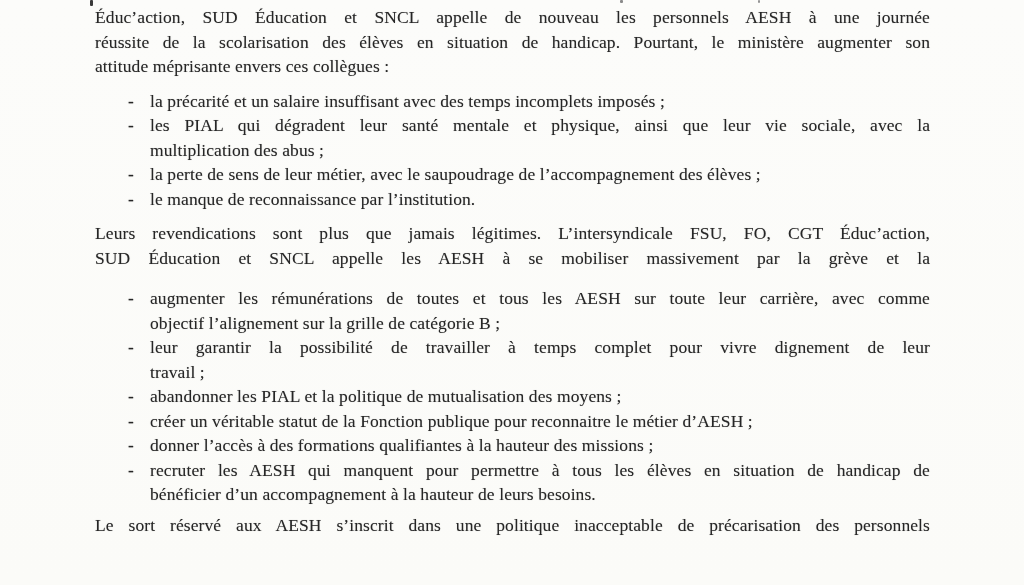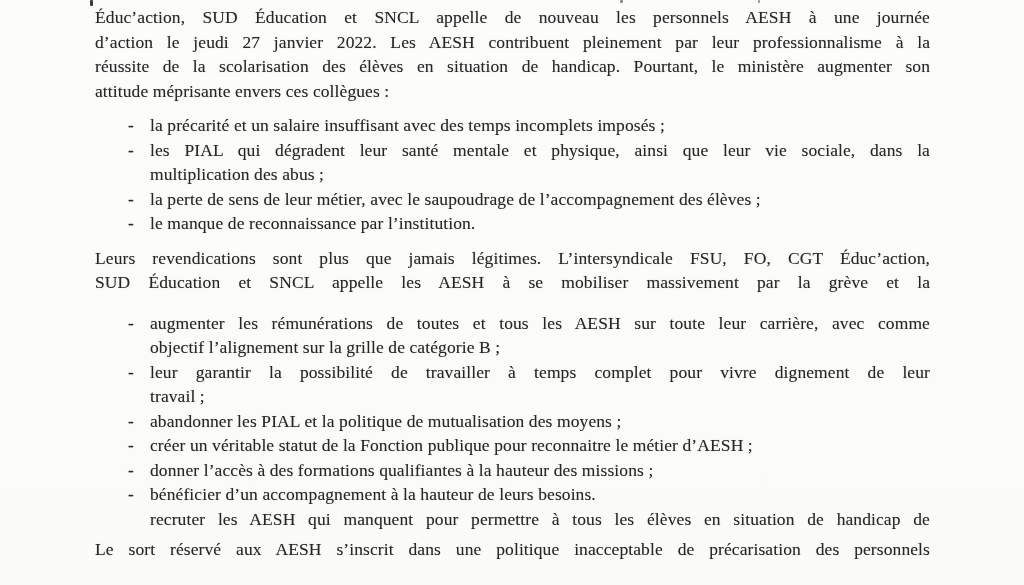--- a/index.html
+++ b/index.html
@@ -60,33 +60,32 @@
 <div class="page">
 
   <div class="remnant m1"></div>
   <div class="remnant m2"></div>
   <div class="remnant m3"></div>
 
   <div class="text-block">
 
     <div class="block">
       <div class="line just">Éduc’action, SUD Éducation et SNCL appelle de nouveau les personnels AESH à une journée</div>
-      <div class="line just">d’action le jeudi 27 janvier 2022. Les AESH contribuent pleinement par leur professionnalisme à la</div>
       <div class="line just">réussite de la scolarisation des élèves en situation de handicap. Pourtant, le ministère augmenter son</div>
       <div class="line last">attitude méprisante envers ces collègues :</div>
     </div>
 
     <div class="block">
       <div class="li">
         <span class="dash">-</span>
         <div class="line last">la précarité et un salaire insuffisant avec des temps incomplets imposés ;</div>
       </div>
       <div class="li">
         <span class="dash">-</span>
-        <div class="line just">les PIAL qui dégradent leur santé mentale et physique, ainsi que leur vie sociale, dans la</div>
+        <div class="line just">les PIAL qui dégradent leur santé mentale et physique, ainsi que leur vie sociale, avec la</div>
         <div class="line last">multiplication des abus ;</div>
       </div>
       <div class="li">
         <span class="dash">-</span>
         <div class="line last">la perte de sens de leur métier, avec le saupoudrage de l’accompagnement des élèves ;</div>
       </div>
       <div class="li">
         <span class="dash">-</span>
         <div class="line last">le manque de reconnaissance par l’institution.</div>
       </div>
@@ -115,22 +114,22 @@
       <div class="li">
         <span class="dash">-</span>
         <div class="line last">créer un véritable statut de la Fonction publique pour reconnaitre le métier d’AESH ;</div>
       </div>
       <div class="li">
         <span class="dash">-</span>
         <div class="line last">donner l’accès à des formations qualifiantes à la hauteur des missions ;</div>
       </div>
       <div class="li">
         <span class="dash">-</span>
+        <div class="line just">recruter les AESH qui manquent pour permettre à tous les élèves en situation de handicap de</div>
         <div class="line last">bénéficier d’un accompagnement à la hauteur de leurs besoins.</div>
-        <div class="line just">recruter les AESH qui manquent pour permettre à tous les élèves en situation de handicap de</div>
       </div>
     </div>
 
     <div class="block">
       <div class="line just">Le sort réservé aux AESH s’inscrit dans une politique inacceptable de précarisation des personnels</div>
     </div>
 
   </div>
 </div>
 

